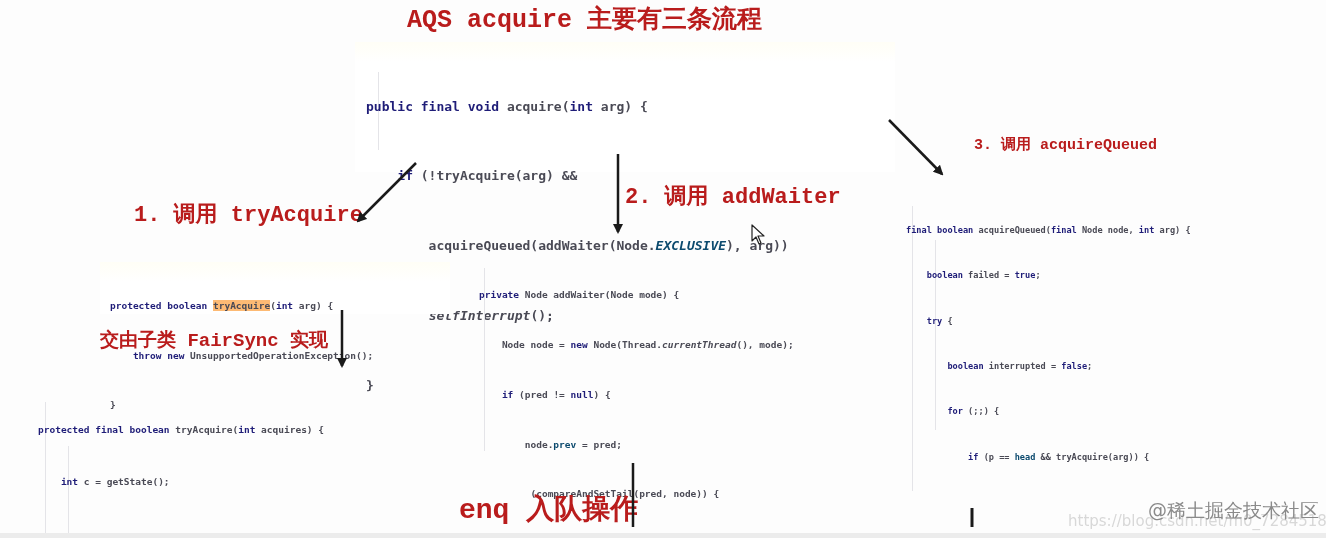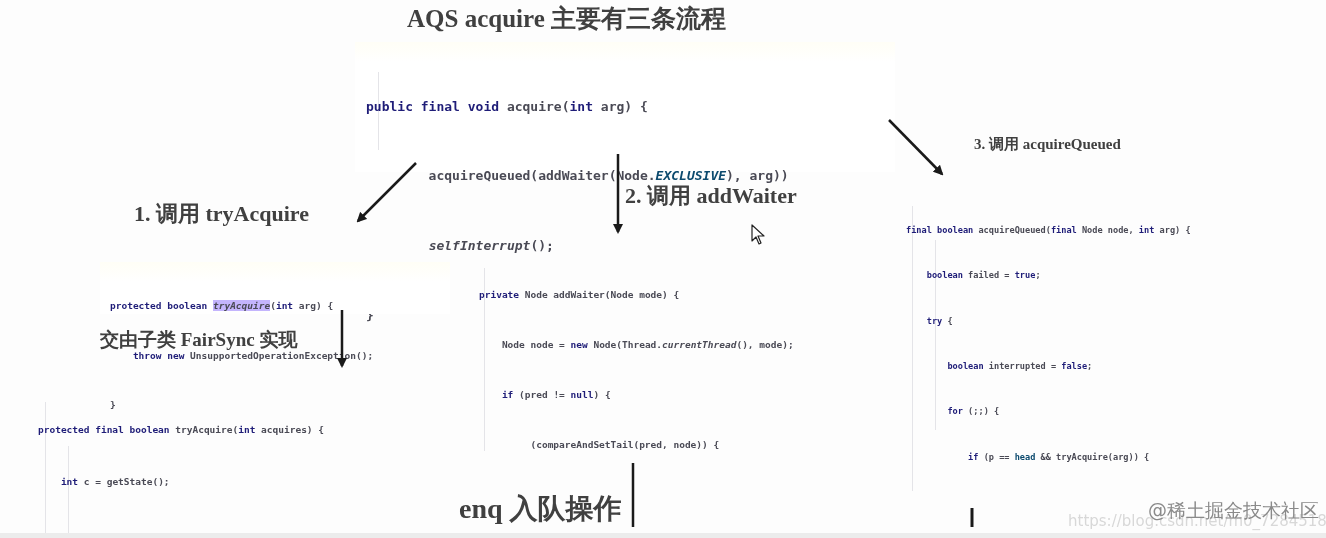--- a/index.html
+++ b/index.html
@@ -1,40 +1,41 @@
 <!DOCTYPE html>
 <html><head>
 <meta charset="utf-8">
 <style>
   html, body { margin:0; padding:0; }
   body { width:1326px; height:538px; background:#fdfdfd; position:relative; overflow:hidden; font-family:"Liberation Sans", sans-serif; }
-  .title { position:absolute; color:#404040; font-weight:bold; font-family:Liberation Serif, serif; white-space:nowrap; }
+  .title { position:absolute; color:#b91c1c; font-weight:bold; font-family:Liberation Mono, monospace; white-space:nowrap; }
   .code { position:absolute; font-family:"DejaVu Sans Mono","Liberation Mono", monospace; font-weight:bold; color:#4a4a55; white-space:pre; }
   .code .line { display:block; position:relative; }
   .kw { color:#1f1d78; }
   .it { font-style:italic; }
   .field { color:#0c4a6e; }
-  .hl { background:#c4b5fd;font-style:italic; }
+  .hl { background:#fdba74; }
   .codebox { position:absolute; background:linear-gradient(#fffef6,#ffffff 20px); }
   .guide { position:absolute; border-left:1px solid #e4e4e8; }
   svg.arrows { position:absolute; left:0; top:0; }
   .cursor { position:absolute; }
   .bottom-bar { position:absolute; left:0; top:533px; width:1326px; height:5px; background:#ececec; }
   .wm1 { position:absolute; left:1148px; top:498px; font-size:19px; color:#8a8a8a; font-family:"DejaVu Sans", sans-serif; white-space:nowrap; }
   .wm2 { position:absolute; left:1068px; top:512px; font-size:15px; color:#d8d8d8; font-family:"DejaVu Sans", sans-serif; white-space:nowrap; }
 </style>
 </head>
 <body>
 
 <div class="title" style="left:407px; top:2px; font-size:25px;">AQS acquire 主要有三条流程</div>
 
 <div class="codebox" style="left:355px; top:42px; width:540px; height:130px;"></div>
 <div class="guide" style="left:378px; top:72px; height:78px;"></div>
 <div class="code" style="left:366px; top:48px; font-size:13px; line-height:23.3px;">
   <span class="line"><span class="kw">public final void</span> acquire(<span class="kw">int</span> arg) {</span>
+  <span class="line">    <span class="kw">if</span> (!tryAcquire(arg) &amp;&amp;</span>
   <span class="line">        acquireQueued(addWaiter(Node.<span class="it field">EXCLUSIVE</span>), arg))</span>
   <span class="line">        <span class="it">selfInterrupt</span>();</span>
   <span class="line">}</span>
 </div>
 
 <div class="title" style="left:134px; top:199px; font-size:22px;">1. 调用 tryAcquire</div>
 
 <div class="codebox" style="left:100px; top:262px; width:350px; height:52px;"></div>
 <div class="code" style="left:110px; top:265px; font-size:9.5px; line-height:16.5px;">
   <span class="line"><span class="kw">protected boolean</span> <span class="hl">tryAcquire</span>(<span class="kw">int</span> arg) {</span>
@@ -57,20 +58,21 @@
   
 </div>
 
 <div class="title" style="left:625px; top:181px; font-size:22px;">2. 调用 addWaiter</div>
 
 <div class="guide" style="left:484px; top:268px; height:183px;"></div>
 <div class="code" style="left:479px; top:254px; font-size:9.5px; line-height:16.6px;">
   <span class="line"><span class="kw">private</span> Node addWaiter(Node mode) {</span>
   <span class="line">    Node node = <span class="kw">new</span> Node(Thread.<span class="it">currentThread</span>(), mode);</span>
   <span class="line">    <span class="kw">if</span> (pred != <span class="kw">null</span>) {</span>
+  <span class="line">        node.<span class="field">prev</span> = pred;</span>
   <span class="line">         (compareAndSetTail(pred, node)) {</span>
   
   
   
   
   
   
   
 </div>
 

